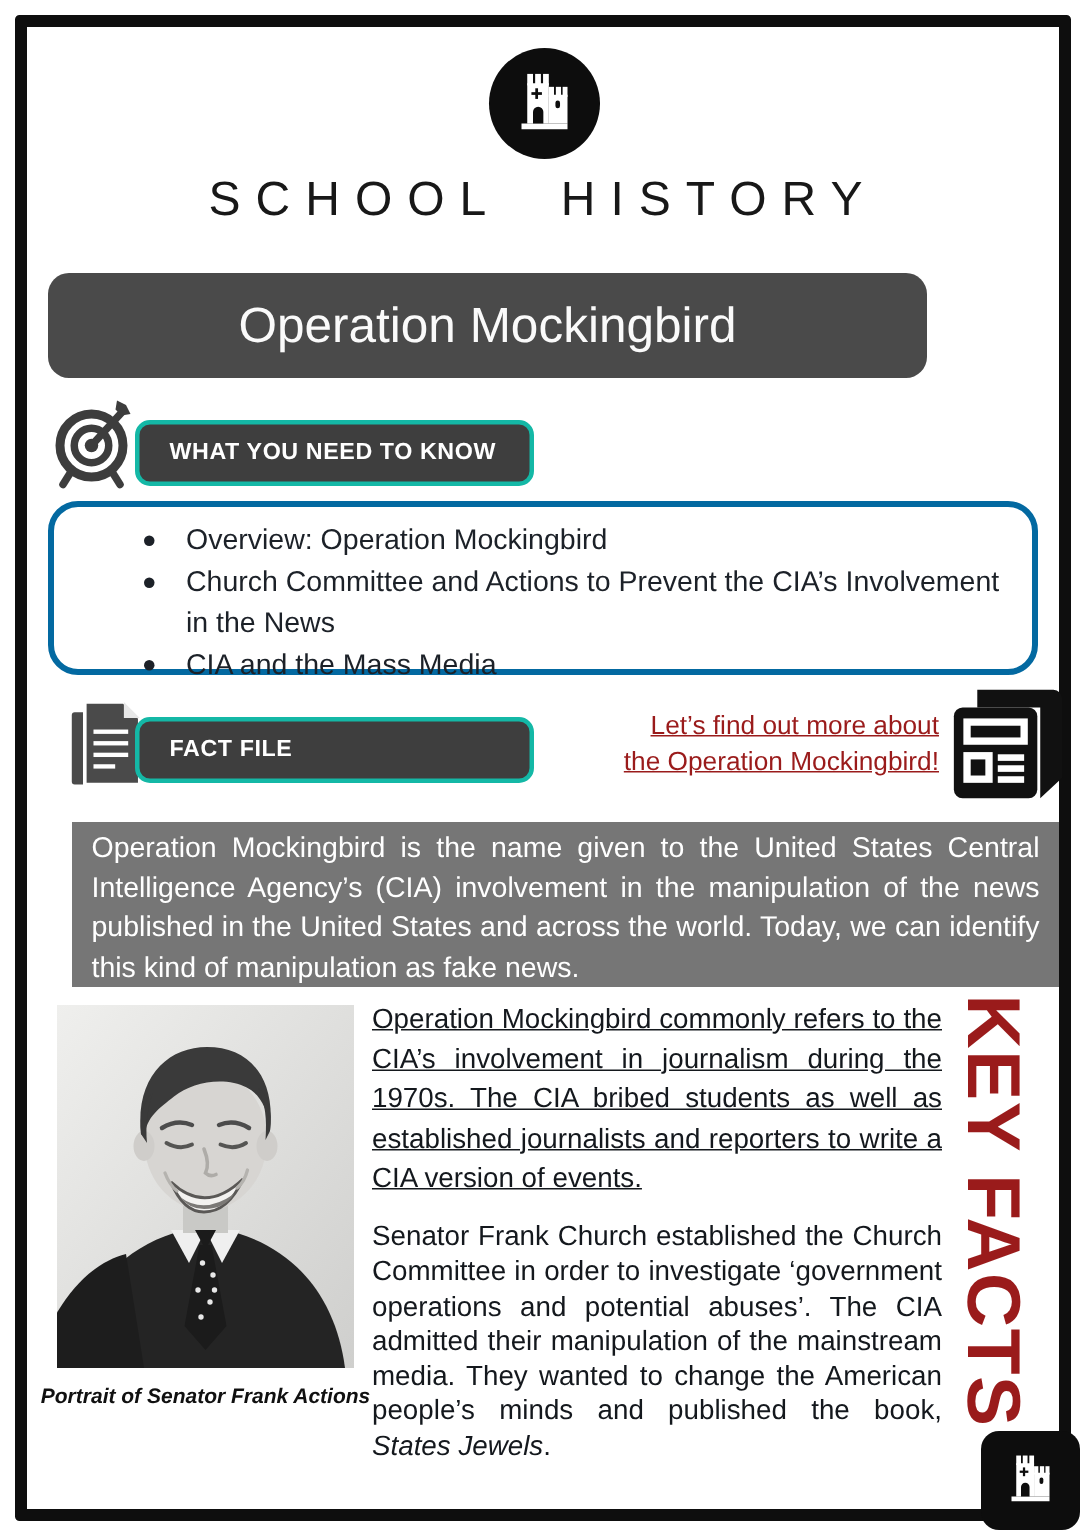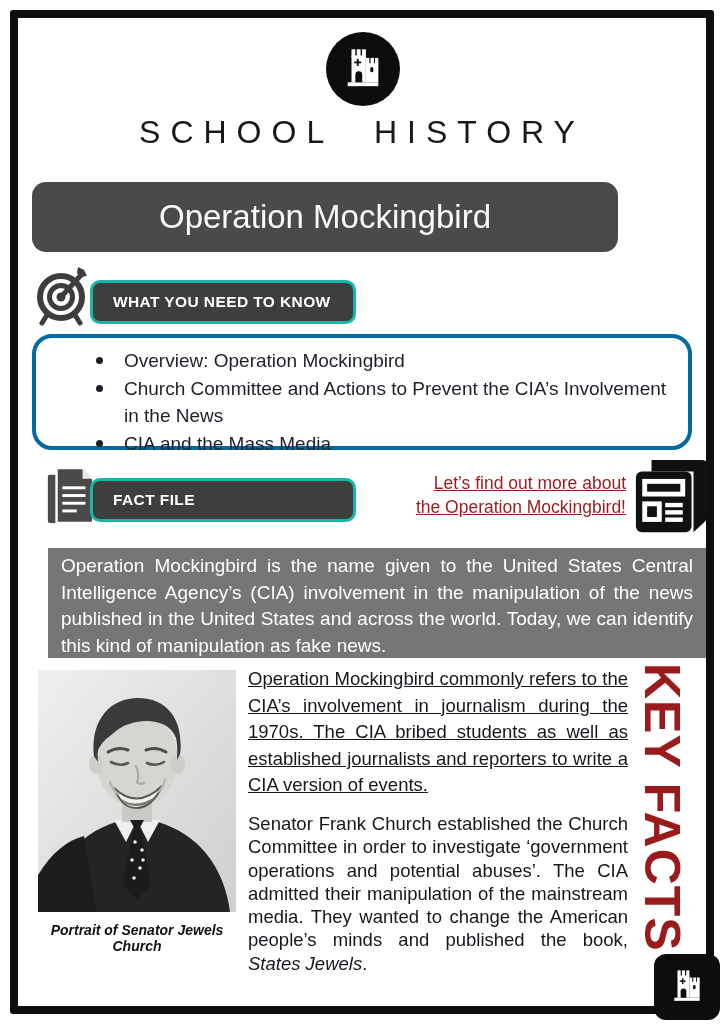--- a/index.html
+++ b/index.html
@@ -230,21 +230,21 @@
     <path d="M109 93 q9 4 17 -1" stroke="#555553" stroke-width="2.6" fill="none" stroke-linecap="round"></path>
 
     <path d="M98 96 q4 10 1 16 q3 3 7 1" stroke="#aeaca8" stroke-width="2.4" fill="none" stroke-linecap="round"></path>
 
     <path d="M76 118 Q99 140 124 116 Q114 138 98 138 Q84 138 76 118 Z" fill="#f3f2f0" stroke="#5a5856" stroke-width="2"></path>
     <path d="M82 128 Q98 140 118 126 Q112 136 98 136 Q88 136 82 128 Z" fill="#7b7976"></path>
     <path d="M72 112 q3 8 8 12" stroke="#b5b3af" stroke-width="2.2" fill="none" stroke-linecap="round"></path>
     <path d="M127 110 q-2 8 -7 12" stroke="#b5b3af" stroke-width="2.2" fill="none" stroke-linecap="round"></path>
   </svg>
 </div>
-<div class="photo-caption">Portrait of Senator Jewels Church</div>
+<div class="photo-caption">Portrait of Senator Frank Actions</div>
 
 <div class="facts-col">
   <p class="p1">Operation Mockingbird commonly refers to the CIA’s involvement in journalism during the 1970s. The CIA bribed students as well as established journalists and reporters to write a CIA version of events.</p>
   <p class="p2"><span>Senator Frank Church established the Church Committee in order to investigate ‘government operations and potential abuses’. The CIA admitted their manipulation of the mainstream media. They wanted to change the American people’s minds and published the book, </span><em>States Jewels</em><span>.</span></p>
 </div>
 
 <div class="keyfacts-vertical">KEY FACTS</div>
 
 <div class="footer-logo">
   <span>

